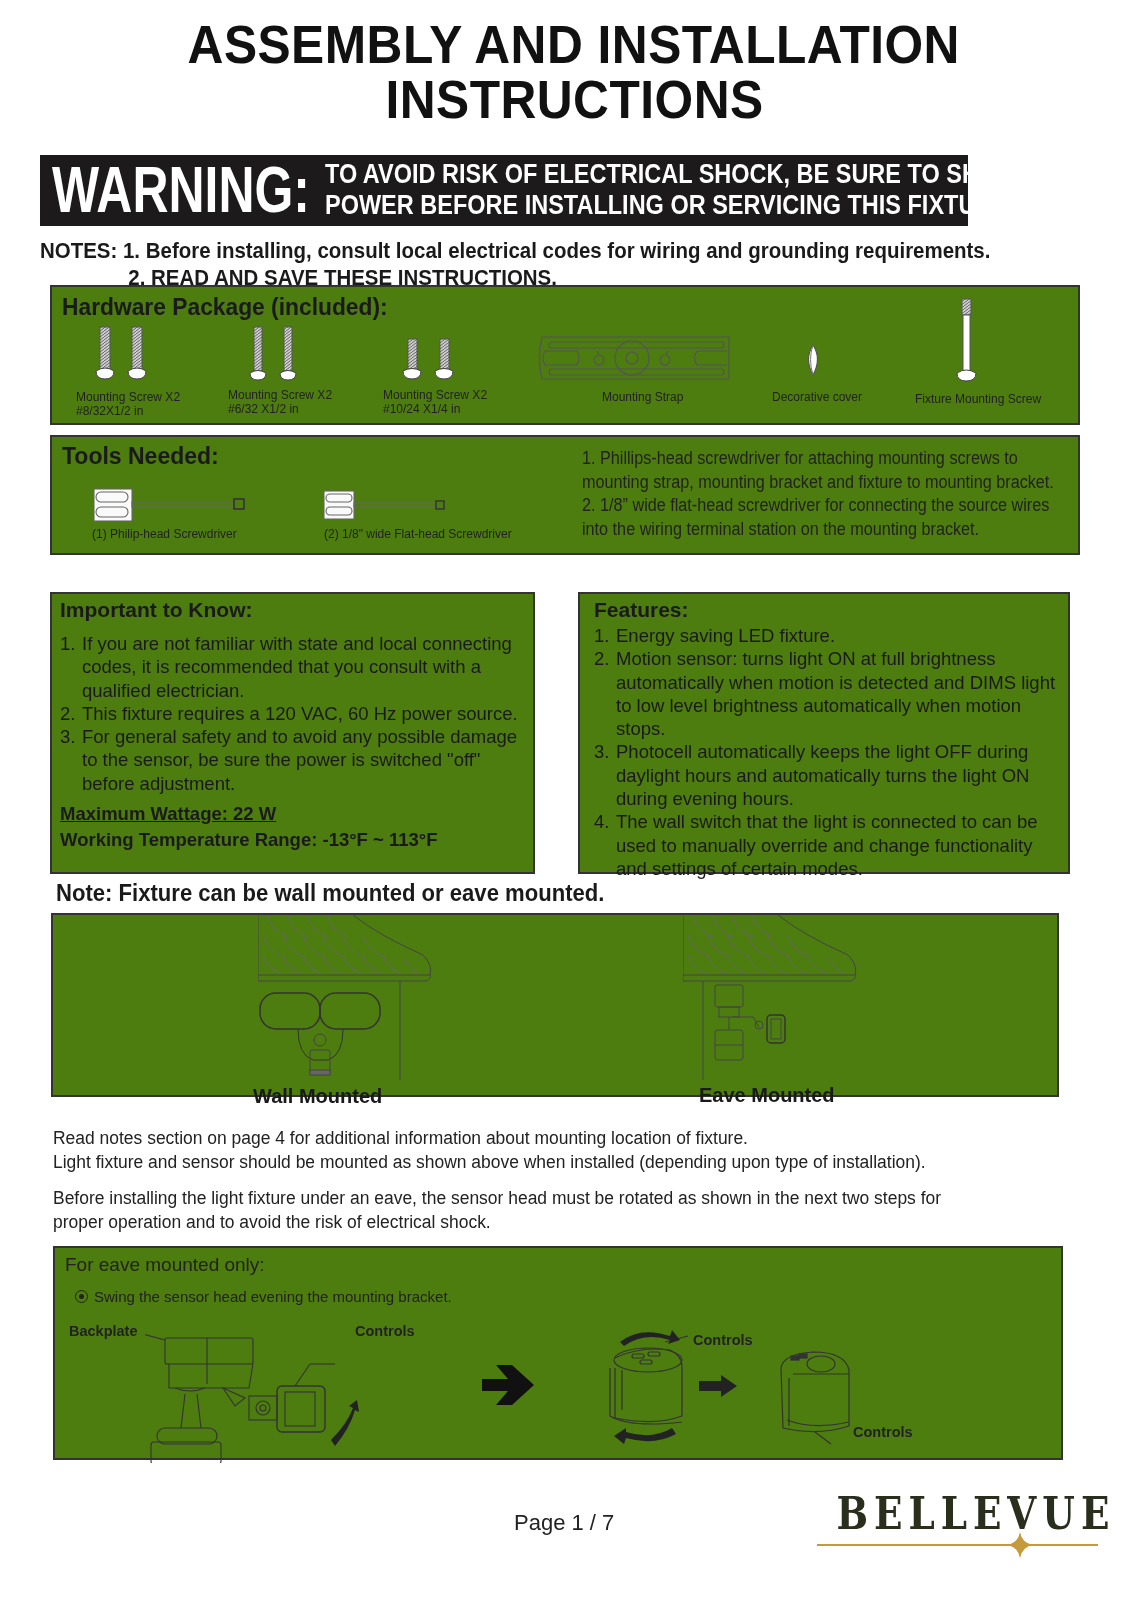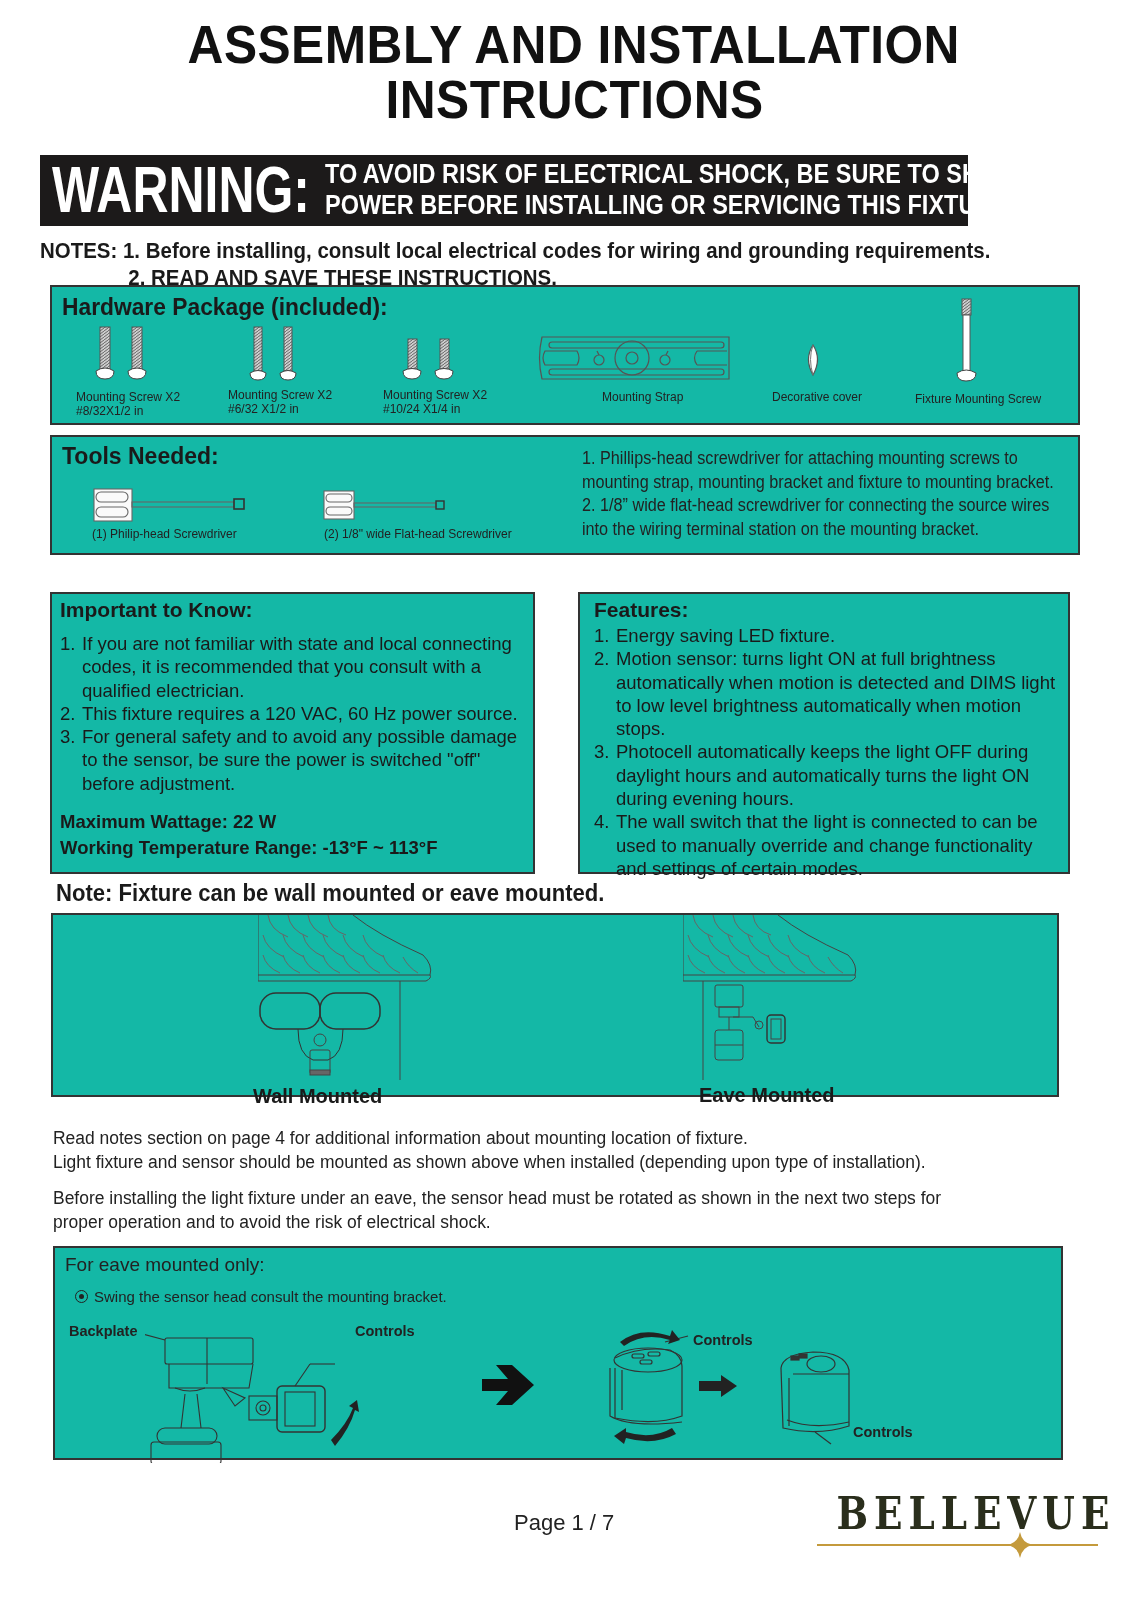--- a/index.html
+++ b/index.html
@@ -14,21 +14,21 @@
 
     
     .warning { left: 40px; top: 155px; width: 928px; height: 71px; background: #1c1a1a; color: #fff; }
     .warning-word { position: absolute; left: 12px; top: 0; font-weight: bold; font-size: 64px; line-height: 71px; transform: scaleX(0.78); transform-origin: left center; white-space: nowrap; }
     .warning-text { position: absolute; left: 285px; top: 4px; font-weight: bold; font-size: 27px; line-height: 31px; white-space: nowrap; transform: scaleX(0.87); transform-origin: left top; }
 
     
     .notes { left: 40px; top: 237px; font-weight: bold; font-size: 22px; line-height: 27px; white-space: nowrap; }
     .notes .l2 { padding-left: 95px; }
 
-    .box { position: absolute; border: 2px solid #333; background: #14b8a6; }
+    .box { position: absolute; border: 2px solid #333; background: #4d7c0f; }
 
     
     .hw-title { position: absolute; left: 10px; top: 6px; font-size: 24px; font-weight: bold; transform: scaleX(0.95); transform-origin: left; white-space: nowrap; }
     .hw-item { position: absolute; font-size: 12px; line-height: 14px; color: #222; white-space: nowrap; }
 
     
     .tools-title { position: absolute; left: 10px; top: 6px; font-size: 23px; font-weight: bold; white-space: nowrap; }
     .tool-cap { position: absolute; font-size: 12px; color: #222; white-space: nowrap; }
     .tools-desc { position: absolute; left: 530px; top: 10px; width: 520px; font-size: 18px; line-height: 23.5px; color: #222; transform: scaleX(0.9); transform-origin: left top; width: 575px; }
     .tools-desc div { white-space: nowrap; }
@@ -188,21 +188,21 @@
   </div>
 </div>
 
 <div class="box" style="left:50px;top:592px;width:485px;height:282px;padding:4px 10px 0 8px;">
   <div class="sec-title">Important to Know:</div>
   <ul class="olist" style="margin-top:10px;width:465px;">
     <li><span class="num">1.</span><span>If you are not familiar with state and local connecting codes, it is recommended that you consult with a qualified electrician.</span></li>
     <li><span class="num">2.</span><span>This fixture requires a 120 VAC, 60 Hz power source.</span></li>
     <li><span class="num">3.</span><span>For general safety and to avoid any possible damage to the sensor, be sure the power is switched "off" before adjustment.</span></li>
   </ul>
-  <div class="strong-line" style="margin-top:14px;">Maximum Wattage: 22 W</div>
+  <div class="strong-line" style="margin-top:6px;text-decoration:underline;">Maximum Wattage: 22 W</div>
   <div class="strong-line">Working Temperature Range: -13°F ~ 113°F</div>
 </div>
 
 <div class="box" style="left:578px;top:592px;width:492px;height:282px;padding:4px 10px 0 14px;">
   <div class="sec-title">Features:</div>
   <ul class="olist" style="margin-top:2px;width:470px;">
     <li><span class="num">1.</span><span>Energy saving LED fixture.</span></li>
     <li><span class="num">2.</span><span>Motion sensor: turns light ON at full brightness automatically when motion is detected and DIMS light to low level brightness automatically when motion stops.</span></li>
     <li><span class="num">3.</span><span>Photocell automatically keeps the light OFF during daylight hours and automatically turns the light ON during evening hours.</span></li>
     <li><span class="num">4.</span><span>The wall switch that the light is connected to can be used to manually override and change functionality and settings of certain modes.</span></li>
@@ -260,21 +260,21 @@
   <div>Read notes section on page 4 for additional information about mounting location of fixture.</div>
   <div>Light fixture and sensor should be mounted as shown above when installed (depending upon type of installation).</div>
 </div>
 <div class="abs para" style="top:1187px;">
   <div>Before installing the light fixture under an eave, the sensor head must be rotated as shown in the next two steps for</div>
   <div>proper operation and to avoid the risk of electrical shock.</div>
 </div>
 
 <div class="box" style="left:53px;top:1246px;width:1010px;height:214px;">
   <div class="eave-title">For eave mounted only:</div>
-  <div class="step" style="left:20px;top:40px;"><span class="radio"></span><span>Swing the sensor head consult the mounting bracket.</span></div>
+  <div class="step" style="left:20px;top:40px;"><span class="radio"></span><span>Swing the sensor head evening the mounting bracket.</span></div>
 
   <div class="callout" style="left:14px;top:75px;">Backplate</div>
   <div class="callout" style="left:300px;top:75px;">Controls</div>
 
   <svg class="abs" style="left:90px;top:80px;" width="240" height="135">
     <g fill="none" stroke="#333" stroke-width="1.1">
       <line x1="-10" y1="4" x2="20" y2="12"></line>
       <rect x="20" y="10" width="88" height="26" rx="2"></rect>
       <path d="M24 36 L24 60 L104 60 L108 36"></path>
       <line x1="62" y1="10" x2="62" y2="56"></line>

